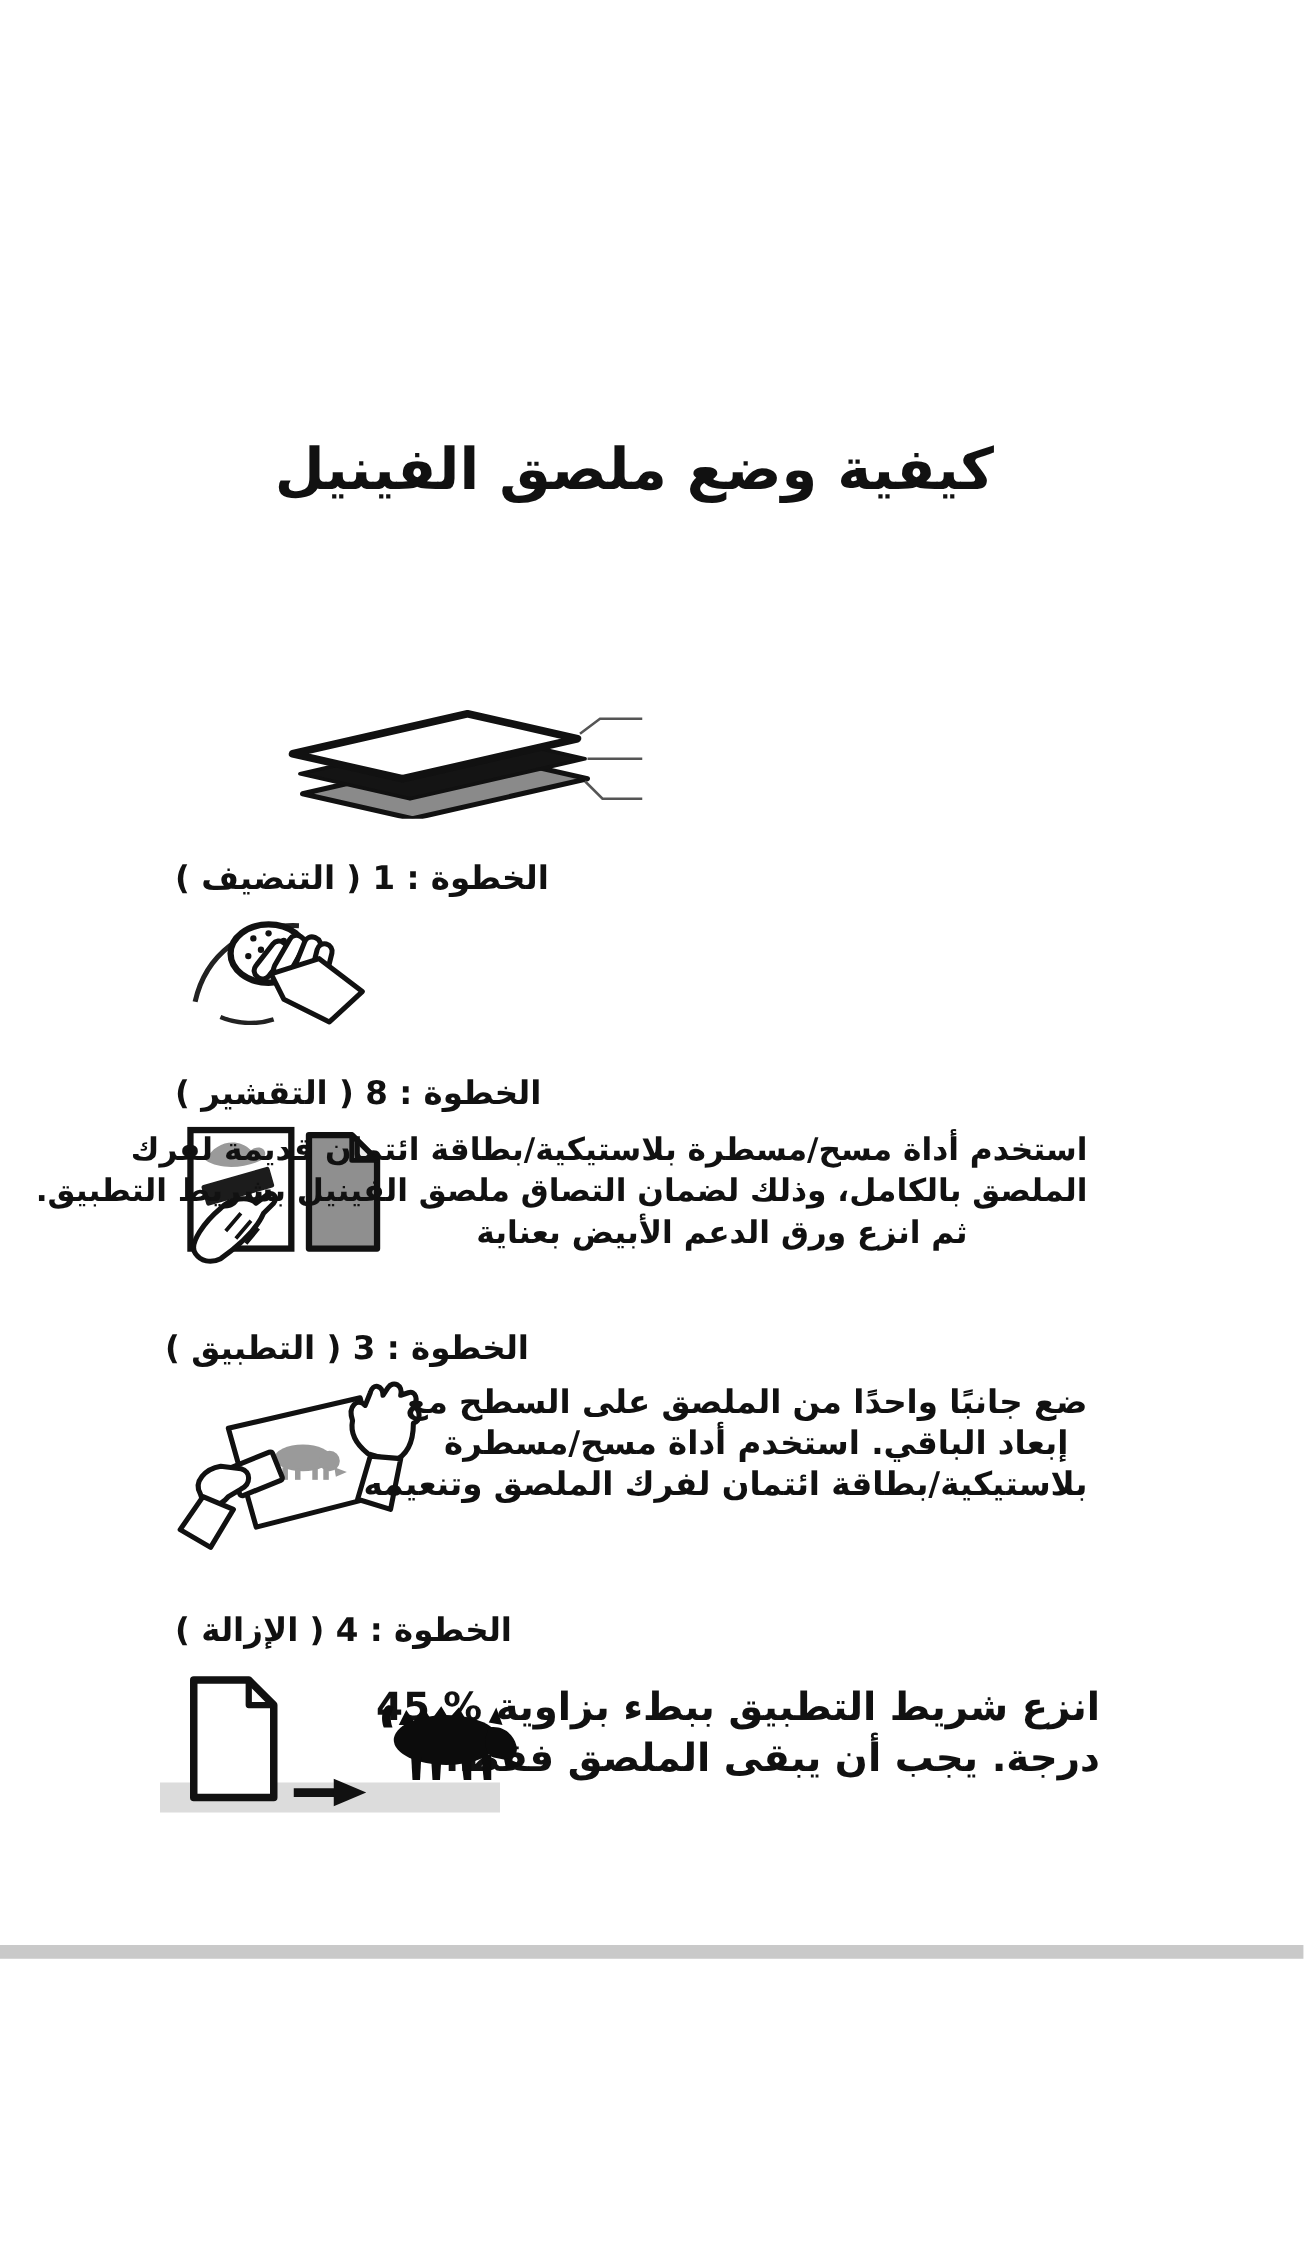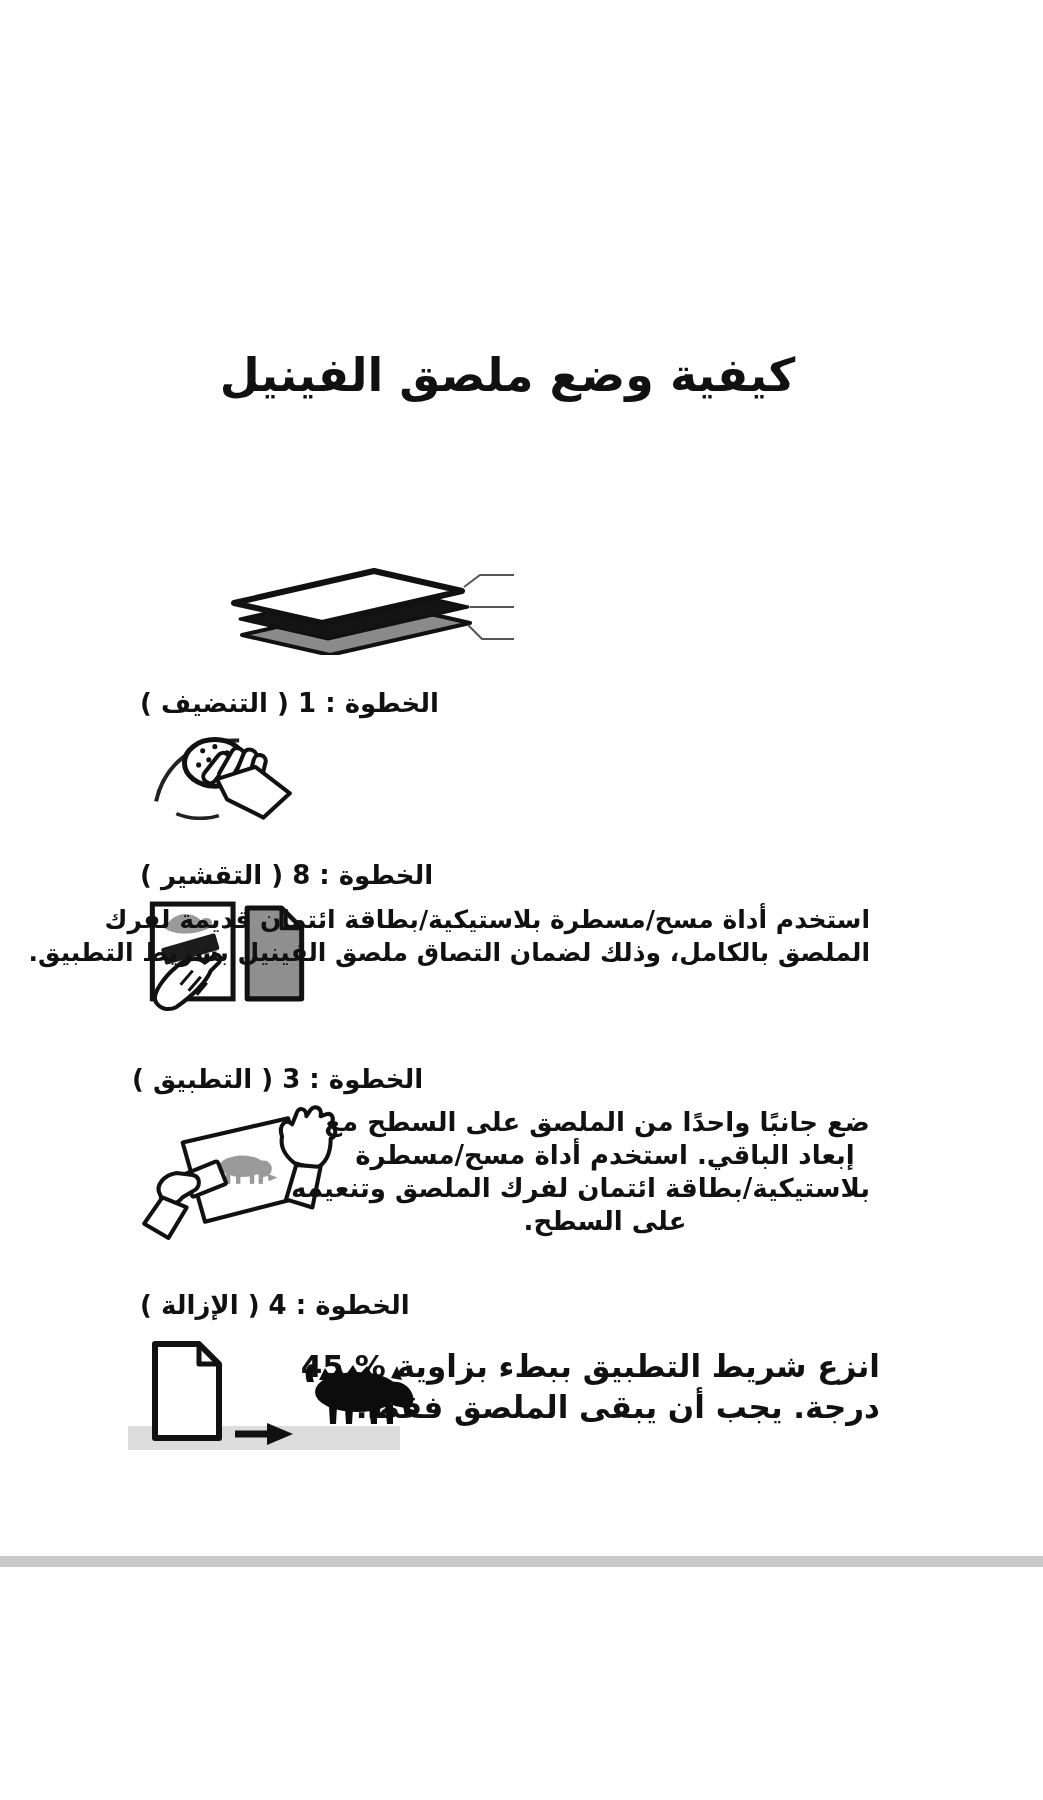--- a/index.html
+++ b/index.html
@@ -77,20 +77,21 @@
     <path d="M18,30 C26,14 44,12 54,22 C62,16 70,24 62,30 C50,36 30,38 18,30 Z" fill="#9a9a9a"></path>
     <rect x="16" y="42" width="56" height="17" rx="2" fill="#1c1c1c" transform="rotate(-16 44 52)"></rect>
     <path d="M10,104 C4,96 18,78 30,68 C38,60 52,58 58,64 L66,58 C70,54 76,58 72,64 L64,72 C58,86 44,98 30,108 C22,112 14,110 10,104 Z" fill="#fff" stroke="#111" stroke-width="4" stroke-linejoin="round"></path>
     <path d="M34,86 L46,72 M42,92 L54,78 M50,96 L60,84" stroke="#111" stroke-width="3" fill="none"></path>
     <path d="M100,10 h34 l20,20 v70 h-54 z" fill="#8f8f8f" stroke="#111" stroke-width="5" stroke-linejoin="round"></path>
     <path d="M134,10 l20,20 h-20 z" fill="#e8e8e8" stroke="#111" stroke-width="4" stroke-linejoin="round"></path>
   </svg>
   <div class="abs step-body body2 b" dir="rtl">
     <div class="nowrap">استخدم أداة مسح/مسطرة بلاستيكية/بطاقة ائتمان قديمة لفرك</div>
     <div class="nowrap">الملصق بالكامل، وذلك لضمان التصاق ملصق الفينيل بشريط التطبيق.</div>
+    <div class="nowrap">ثم انزع ورق الدعم الأبيض بعناية</div>
   </div>
 
   <div class="abs step-heading h3 b nowrap" dir="rtl">الخطوة : 3 ( التطبيق )</div>
   <svg class="abs icon3" width="218" height="142" viewBox="0 0 215 140">
     <path d="M48,40 L152,16 L172,92 L70,118 Z" fill="#fff" stroke="#111" stroke-width="4" stroke-linejoin="round"></path>
     <g fill="#9a9a9a" transform="translate(82,46) scale(0.62)">
       <ellipse cx="40" cy="28" rx="36" ry="17"></ellipse>
       <circle cx="74" cy="32" r="13"></circle>
       <path d="M80,40 l16,6 -14,6 z"></path>
       <rect x="14" y="40" width="7" height="16"></rect>
@@ -105,21 +106,20 @@
     <g fill="#fff" stroke="#111" stroke-width="4" stroke-linejoin="round">
       <rect x="52" y="64" width="36" height="24" rx="2" transform="rotate(-22 70 76)"></rect>
       <path d="M26,92 C20,82 30,72 42,70 L58,72 C66,74 66,84 58,88 L48,94 C40,104 28,102 26,92 Z"></path>
       <path d="M28,94 L10,120 L34,134 L52,104 Z"></path>
     </g>
   </svg>
   <div class="abs step-body body3 b" dir="rtl">
     <div class="nowrap">ضع جانبًا واحدًا من الملصق على السطح مع</div>
     <div class="nowrap">إبعاد الباقي. استخدم أداة مسح/مسطرة</div>
     <div class="nowrap">بلاستيكية/بطاقة ائتمان لفرك الملصق وتنعيمه</div>
-    <div class="nowrap">على السطح.</div>
   </div>
 
   <div class="abs step-heading h4 b nowrap" dir="rtl">الخطوة : 4 ( الإزالة )</div>
   <div class="abs icon4-strip"></div>
   <svg class="abs icon4" width="292" height="112" viewBox="0 0 290 112">
     <path d="M12,6 h44 l20,20 v74 h-64 z" fill="#fff" stroke="#111" stroke-width="6" stroke-linejoin="round"></path>
     <path d="M56,6 v20 h20" fill="none" stroke="#111" stroke-width="5" stroke-linejoin="round"></path>
     <path d="M92,96 H126" stroke="#111" stroke-width="7"></path>
     <polygon points="124,85 150,96 124,107" fill="#111"></polygon>
     <g fill="#0c0c0c" transform="translate(156,12)">

